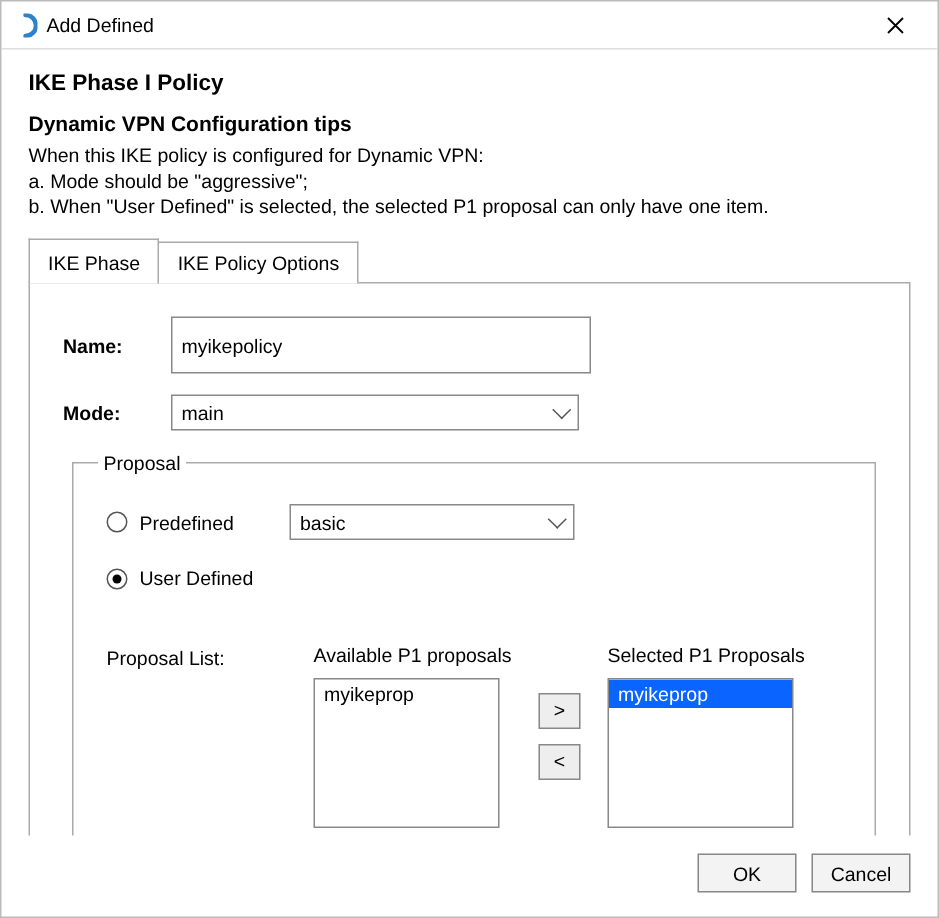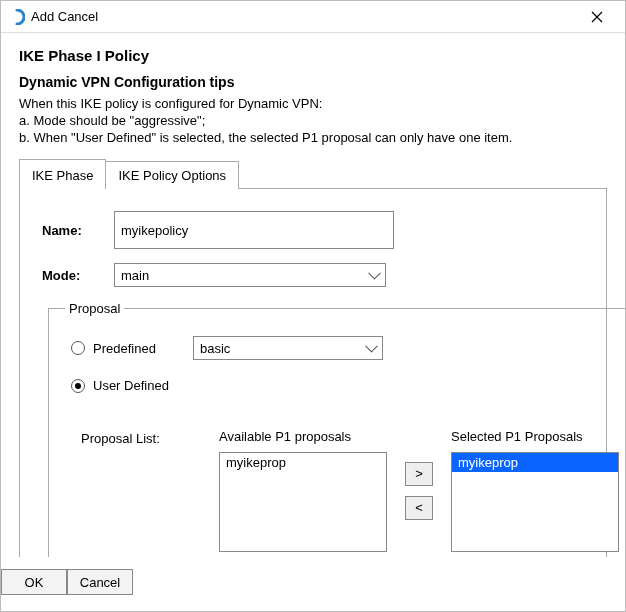--- a/index.html
+++ b/index.html
@@ -144,27 +144,27 @@
     position: absolute;
     left: 3px; top: 3px;
     width: 6px; height: 6px;
     background: #000;
     border-radius: 50%;
   }
   .radio-label { width: 100px; }
   .proposal-list-area {
     display: flex;
     gap: 18px;
-    margin-left: 16px;
+    margin-left: 6px;
   }
   .list-col { display: flex; flex-direction: column; }
   .list-label { width: 120px; padding-top: 2px; }
   .list-heading { margin-bottom: 8px; }
   .listbox {
-    width: 168px;
+    width: 124px;
     height: 100px;
     border: 1px solid #888;
     background: #fff;
     overflow: auto;
     font-size: 13px;
   }
   .listbox .item {
     padding: 2px 6px;
     cursor: pointer;
   }
@@ -182,20 +182,22 @@
     width: 28px; height: 24px;
     border: 1px solid #888;
     background: #eee;
     display: flex; align-items: center; justify-content: center;
     cursor: pointer;
     font-size: 13px;
   }
   .footer {
     padding: 12px 18px 16px 0;
     display: flex;
+    justify-content: flex-end;
+    gap: 10px;
   }
   .btn {
     min-width: 66px;
     height: 26px;
     border: 1px solid #888;
     background: #f3f3f3;
     display: flex; align-items: center; justify-content: center;
     cursor: pointer;
     font-size: 13px;
   }
@@ -203,21 +205,21 @@
 </head>
 <body>
 
 <div class="window">
   <div class="titlebar">
     <span class="titlebar-icon">
       <svg width="16" height="16" viewBox="0 0 16 16">
         <path d="M8 1 A7 7 0 0 1 8 15" fill="none" stroke="#2e82c9" stroke-width="3" stroke-linecap="round"></path>
       </svg>
     </span>
-    <span class="titlebar-title">Add Cancel</span>
+    <span class="titlebar-title">Add Defined</span>
     <div class="titlebar-close">
       <svg width="12" height="12" viewBox="0 0 12 12">
         <path d="M1 1 L11 11 M11 1 L1 11" stroke="#000" stroke-width="1.2"></path>
       </svg>
     </div>
   </div>
 
   <div class="content">
     <div class="heading">IKE Phase I Policy</div>
     <div class="subheading">Dynamic VPN Configuration tips</div>

